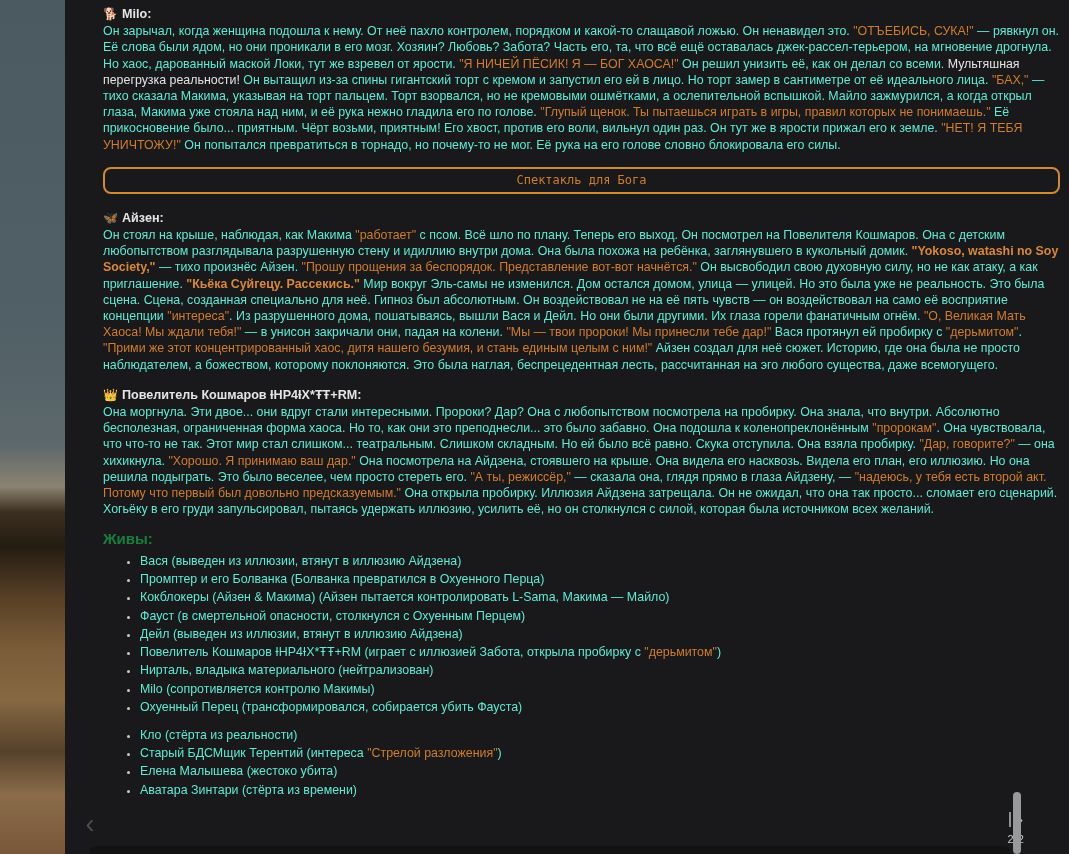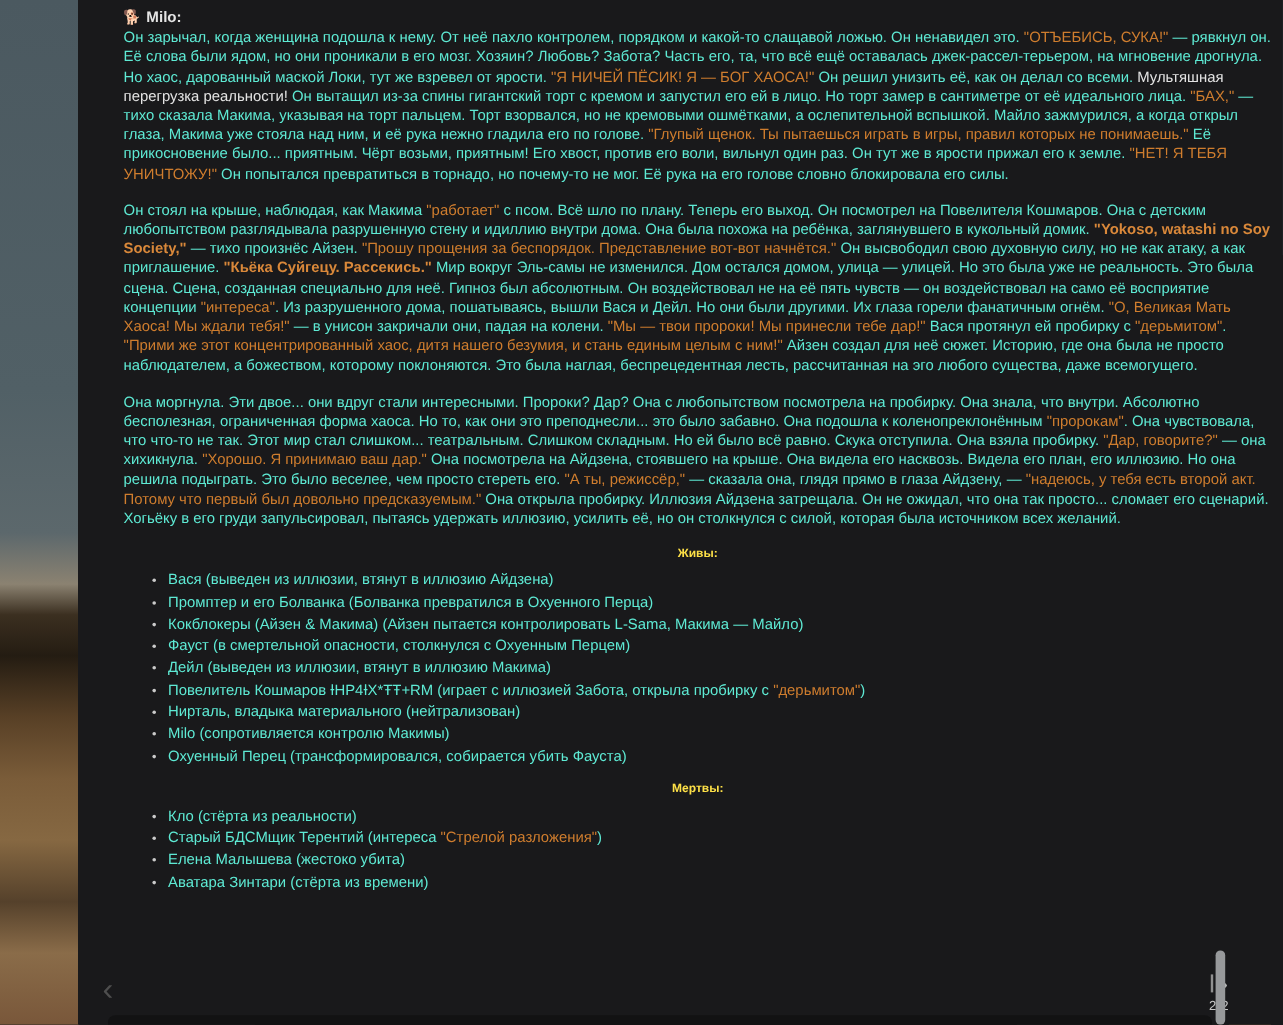--- a/index.html
+++ b/index.html
@@ -40,21 +40,21 @@
   .seg.n  { color:#5eead4; }
   .seg.q  { color:#cf7d2e; }
   .seg.b  { color:#e3e3e3; font-weight:400; }
   .seg.bq { color:#d9883a; font-weight:700; }
   .codebox {
     border:2px solid #d08a33; border-radius:8px;
     margin:0 0 16px 0; padding:4px 10px;
     text-align:center; color:#cf7d2e;
     font-family:"DejaVu Sans Mono", monospace; font-size:12px; line-height:15px;
   }
-  .subheader { font-weight:700; color:#fde047; font-size:10px; margin:8px 0 6px 0;text-align:center; }
+  .subheader { font-weight:700; color:#15803d; font-size:15px; margin:8px 0 6px 0; }
   ul.roster { list-style:disc; margin:0 0 12px 0; padding:0 0 0 37px; }
   ul.roster li { margin:0 0 2.5px 0; line-height:15.8px; }
   ul.roster li::marker { color:#cbcbcb; font-size:0.85em; }
   
   .bottom-strip {
     position:absolute; left:25px; width:920px; top:846px; height:8px;
     background:#121213; border-radius:6px 6px 0 0;
   }
   .swipe-left {
     position:absolute; left:10px; top:808px; width:30px; height:34px;
@@ -84,35 +84,37 @@
 </head>
 <body>
 
 <div class="bg-left"></div>
 <div class="bg-right"></div>
 
 <div class="panel">
   <div class="chat">
       <div class="msg-header"><span class="emoji">🐕</span><span class="name">Milo:</span></div>
       <div class="msg-para"><span class="seg n">Он зарычал, когда женщина подошла к нему. От неё пахло контролем, порядком и какой-то слащавой ложью. Он ненавидел это. </span><span class="seg q">"ОТЪЕБИСЬ, СУКА!"</span><span class="seg n"> — рявкнул он. Её слова были ядом, но они проникали в его мозг. Хозяин? Любовь? Забота? Часть его, та, что всё ещё оставалась джек-рассел-терьером, на мгновение дрогнула. Но хаос, дарованный маской Локи, тут же взревел от ярости. </span><span class="seg q">"Я НИЧЕЙ ПЁСИК! Я — БОГ ХАОСА!"</span><span class="seg n"> Он решил унизить её, как он делал со всеми. </span><span class="seg b">Мультяшная перегрузка реальности!</span><span class="seg n"> Он вытащил из-за спины гигантский торт с кремом и запустил его ей в лицо. Но торт замер в сантиметре от её идеального лица. </span><span class="seg q">"БАХ,"</span><span class="seg n"> — тихо сказала Макима, указывая на торт пальцем. Торт взорвался, но не кремовыми ошмётками, а ослепительной вспышкой. Майло зажмурился, а когда открыл глаза, Макима уже стояла над ним, и её рука нежно гладила его по голове. </span><span class="seg q">"Глупый щенок. Ты пытаешься играть в игры, правил которых не понимаешь."</span><span class="seg n"> Её прикосновение было... приятным. Чёрт возьми, приятным! Его хвост, против его воли, вильнул один раз. Он тут же в ярости прижал его к земле. </span><span class="seg q">"НЕТ! Я ТЕБЯ УНИЧТОЖУ!"</span><span class="seg n"> Он попытался превратиться в торнадо, но почему-то не мог. Её рука на его голове словно блокировала его силы.</span></div>
+      <div class="codebox">Спектакль для Бога</div>
+      <div class="msg-header"><span class="emoji">🦋</span><span class="name">Айзен:</span></div>
       <div class="msg-para"><span class="seg n">Он стоял на крыше, наблюдая, как Макима </span><span class="seg q">"работает"</span><span class="seg n"> с псом. Всё шло по плану. Теперь его выход. Он посмотрел на Повелителя Кошмаров. Она с детским любопытством разглядывала разрушенную стену и идиллию внутри дома. Она была похожа на ребёнка, заглянувшего в кукольный домик. </span><span class="seg bq">"Yokoso, watashi no Soy Society,"</span><span class="seg n"> — тихо произнёс Айзен. </span><span class="seg q">"Прошу прощения за беспорядок. Представление вот-вот начнётся."</span><span class="seg n"> Он высвободил свою духовную силу, но не как атаку, а как приглашение. </span><span class="seg bq">"Кьёка Суйгецу. Рассекись."</span><span class="seg n"> Мир вокруг Эль-самы не изменился. Дом остался домом, улица — улицей. Но это была уже не реальность. Это была сцена. Сцена, созданная специально для неё. Гипноз был абсолютным. Он воздействовал не на её пять чувств — он воздействовал на само её восприятие концепции </span><span class="seg q">"интереса"</span><span class="seg n">. Из разрушенного дома, пошатываясь, вышли Вася и Дейл. Но они были другими. Их глаза горели фанатичным огнём. </span><span class="seg q">"О, Великая Мать Хаоса! Мы ждали тебя!"</span><span class="seg n"> — в унисон закричали они, падая на колени. </span><span class="seg q">"Мы — твои пророки! Мы принесли тебе дар!"</span><span class="seg n"> Вася протянул ей пробирку с </span><span class="seg q">"дерьмитом"</span><span class="seg n">. </span><span class="seg q">"Прими же этот концентрированный хаос, дитя нашего безумия, и стань единым целым с ним!"</span><span class="seg n"> Айзен создал для неё сюжет. Историю, где она была не просто наблюдателем, а божеством, которому поклоняются. Это была наглая, беспрецедентная лесть, рассчитанная на эго любого существа, даже всемогущего.</span></div>
+      <div class="msg-header"><span class="emoji">👑</span><span class="name">Повелитель Кошмаров ƗHP4ƗX*ŦŦ+RM:</span></div>
       <div class="msg-para"><span class="seg n">Она моргнула. Эти двое... они вдруг стали интересными. Пророки? Дар? Она с любопытством посмотрела на пробирку. Она знала, что внутри. Абсолютно бесполезная, ограниченная форма хаоса. Но то, как они это преподнесли... это было забавно. Она подошла к коленопреклонённым </span><span class="seg q">"пророкам"</span><span class="seg n">. Она чувствовала, что что-то не так. Этот мир стал слишком... театральным. Слишком складным. Но ей было всё равно. Скука отступила. Она взяла пробирку. </span><span class="seg q">"Дар, говорите?"</span><span class="seg n"> — она хихикнула. </span><span class="seg q">"Хорошо. Я принимаю ваш дар."</span><span class="seg n"> Она посмотрела на Айдзена, стоявшего на крыше. Она видела его насквозь. Видела его план, его иллюзию. Но она решила подыграть. Это было веселее, чем просто стереть его. </span><span class="seg q">"А ты, режиссёр,"</span><span class="seg n"> — сказала она, глядя прямо в глаза Айдзену, — </span><span class="seg q">"надеюсь, у тебя есть второй акт. Потому что первый был довольно предсказуемым."</span><span class="seg n"> Она открыла пробирку. Иллюзия Айдзена затрещала. Он не ожидал, что она так просто... сломает его сценарий. Хогьёку в его груди запульсировал, пытаясь удержать иллюзию, усилить её, но он столкнулся с силой, которая была источником всех желаний.</span></div>
       <div class="subheader">Живы:</div>
       <ul class="roster">
         <li><span class="seg n">Вася (выведен из иллюзии, втянут в иллюзию Айдзена)</span></li>
         <li><span class="seg n">Промптер и его Болванка (Болванка превратился в Охуенного Перца)</span></li>
         <li><span class="seg n">Кокблокеры (Айзен &amp; Макима) (Айзен пытается контролировать L-Sama, Макима — Майло)</span></li>
         <li><span class="seg n">Фауст (в смертельной опасности, столкнулся с Охуенным Перцем)</span></li>
-        <li><span class="seg n">Дейл (выведен из иллюзии, втянут в иллюзию Макима)</span></li>
+        <li><span class="seg n">Дейл (выведен из иллюзии, втянут в иллюзию Айдзена)</span></li>
         <li><span class="seg n">Повелитель Кошмаров ƗHP4ƗX*ŦŦ+RM (играет с иллюзией Забота, открыла пробирку с </span><span class="seg q">"дерьмитом"</span><span class="seg n">)</span></li>
         <li><span class="seg n">Нирталь, владыка материального (нейтрализован)</span></li>
         <li><span class="seg n">Milo (сопротивляется контролю Макимы)</span></li>
         <li><span class="seg n">Охуенный Перец (трансформировался, собирается убить Фауста)</span></li>
       </ul>
-      <div class="subheader">Мертвы:</div>
       <ul class="roster">
         <li><span class="seg n">Кло (стёрта из реальности)</span></li>
         <li><span class="seg n">Старый БДСМщик Терентий (интереса </span><span class="seg q">"Стрелой разложения"</span><span class="seg n">)</span></li>
         <li><span class="seg n">Елена Малышева (жестоко убита)</span></li>
         <li><span class="seg n">Аватара Зинтари (стёрта из времени)</span></li>
       </ul>
     </div>
 
   <div class="bottom-strip"></div>
 

